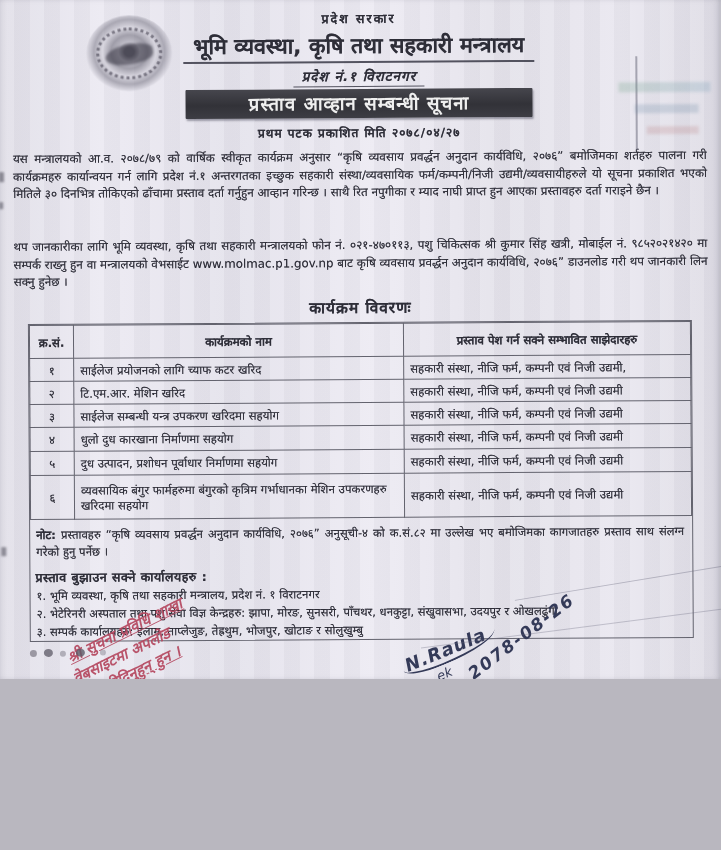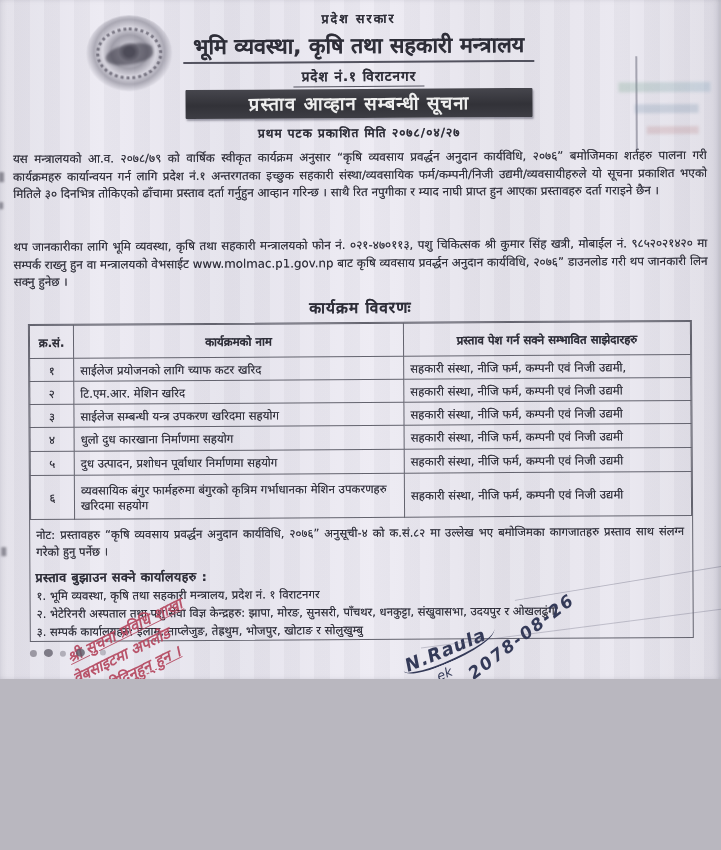--- a/index.html
+++ b/index.html
@@ -27,21 +27,21 @@
   }
   .emblem:before{content:"";position:absolute;inset:16% 12%;border-radius:50%;
     border:3px dotted rgba(60,58,72,.55);filter:blur(.5px);}
   .emblem:after{content:"";position:absolute;left:22%;top:38%;width:56%;height:26%;
     background:rgba(55,53,66,.55);border-radius:60% 40% 50% 50%;filter:blur(1px);transform:rotate(-8deg);}
   .hdr{position:absolute;left:0;right:0;top:10px;text-align:center;}
   .govt-line{font-size:12.5px;font-weight:bold;letter-spacing:2px;}
   .ministry{display:inline-block;font-size:21.5px;font-weight:bold;margin-top:3px;
     border-bottom:2px solid rgba(46,46,60,.8);padding:0 10px 2px;}
   .province{display:inline-block;font-size:13.5px;font-weight:bold;margin-top:4px;
-    border-bottom:1.6px solid rgba(46,46,60,.8);padding:0 8px 1px;letter-spacing:1px;}
+    border-bottom:1.6px solid rgba(46,46,60,.8);padding:0 8px 1px;letter-spacing:1px;font-style:italic;}
   .banner{
     position:absolute;left:187px;top:89px;width:347px;height:29px;
     background:linear-gradient(180deg,#46464d,#323238 55%,#3d3d44);
     color:#efefef;text-align:center;line-height:29px;font-size:18.5px;font-weight:bold;
     letter-spacing:1px;box-shadow:1px 2px 2px rgba(40,40,60,.4);border-radius:1px;
   }
   .published{position:absolute;left:0;right:0;top:124px;text-align:center;
     font-size:12px;font-weight:bold;letter-spacing:1px;}
   .para{position:absolute;left:14px;right:13px;text-align:justify;font-size:11.8px;line-height:17.6px;}
   .p1{top:149px;}
@@ -52,21 +52,21 @@
     border:1px solid #63636e;box-sizing:border-box;}
   table.grid{border-collapse:collapse;width:100%;table-layout:fixed;}
   table.grid th, table.grid td{border:1px solid #63636e;font-size:11.6px;padding:1px 6px;vertical-align:middle;}
   table.grid th{font-weight:bold;text-align:center;height:30px;}
   col.c-sn{width:44px;} col.c-prog{width:330px;}
   td.sn{text-align:center;font-size:12px;}
   td.prog{text-align:left;}
   td.part{text-align:left;padding-left:14px;}
   tr.r{height:23px;} tr.r4,tr.r5{height:24px;} tr.r6{height:44px;}
   .note-wrap{margin:7px 8px 0 6px;font-size:11.5px;line-height:16.5px;text-align:justify;}
-  .note-label{font-weight:normal;}
+  .note-label{font-weight:bold;}
   .off-heading{margin:9px 0 2px 5px;font-size:12.5px;font-weight:bold;letter-spacing:.5px;}
   .off-list{margin:0 6px 0 6px;font-size:11.5px;line-height:16px;}
   .off-item{margin-top:2px;}
   
   .hw{position:absolute;font-family:"DejaVu Sans","Liberation Sans",sans-serif;}
   .hw-red{left:62px;top:648px;color:#b5475f;transform:rotate(-26deg);transform-origin:left top;
     font-size:15px;font-weight:bold;font-style:italic;line-height:21px;opacity:.92;}
   .hw-red .l2{margin-left:-4px;display:block;}
   .hw-red .l3{margin-left:16px;display:block;text-decoration:underline;}
   .hw-red .l1{display:block;text-decoration:underline;}

